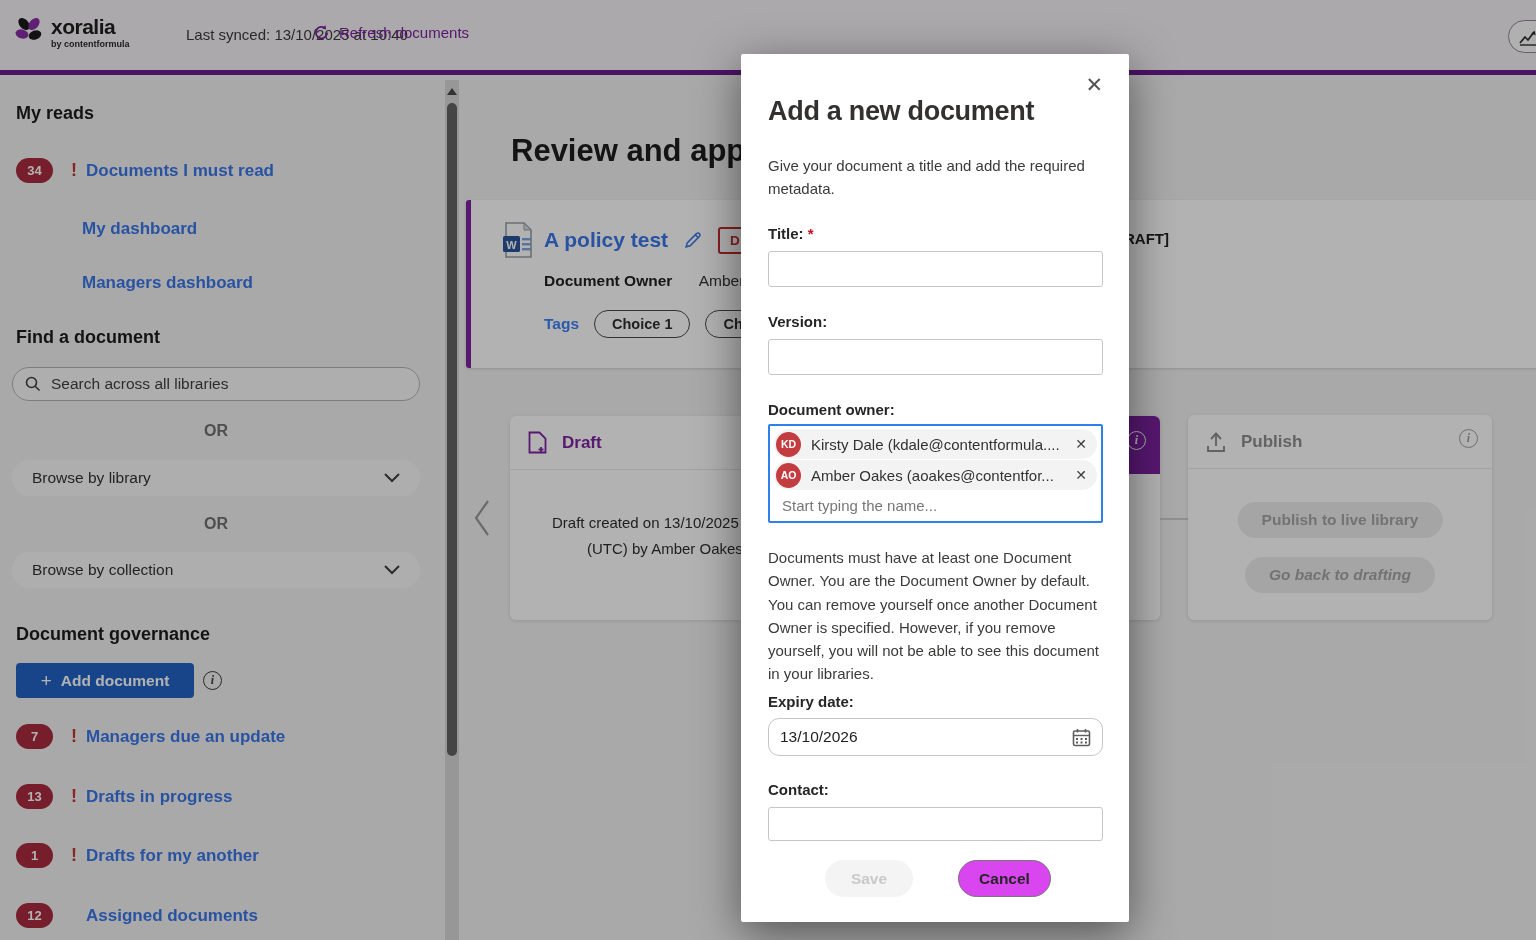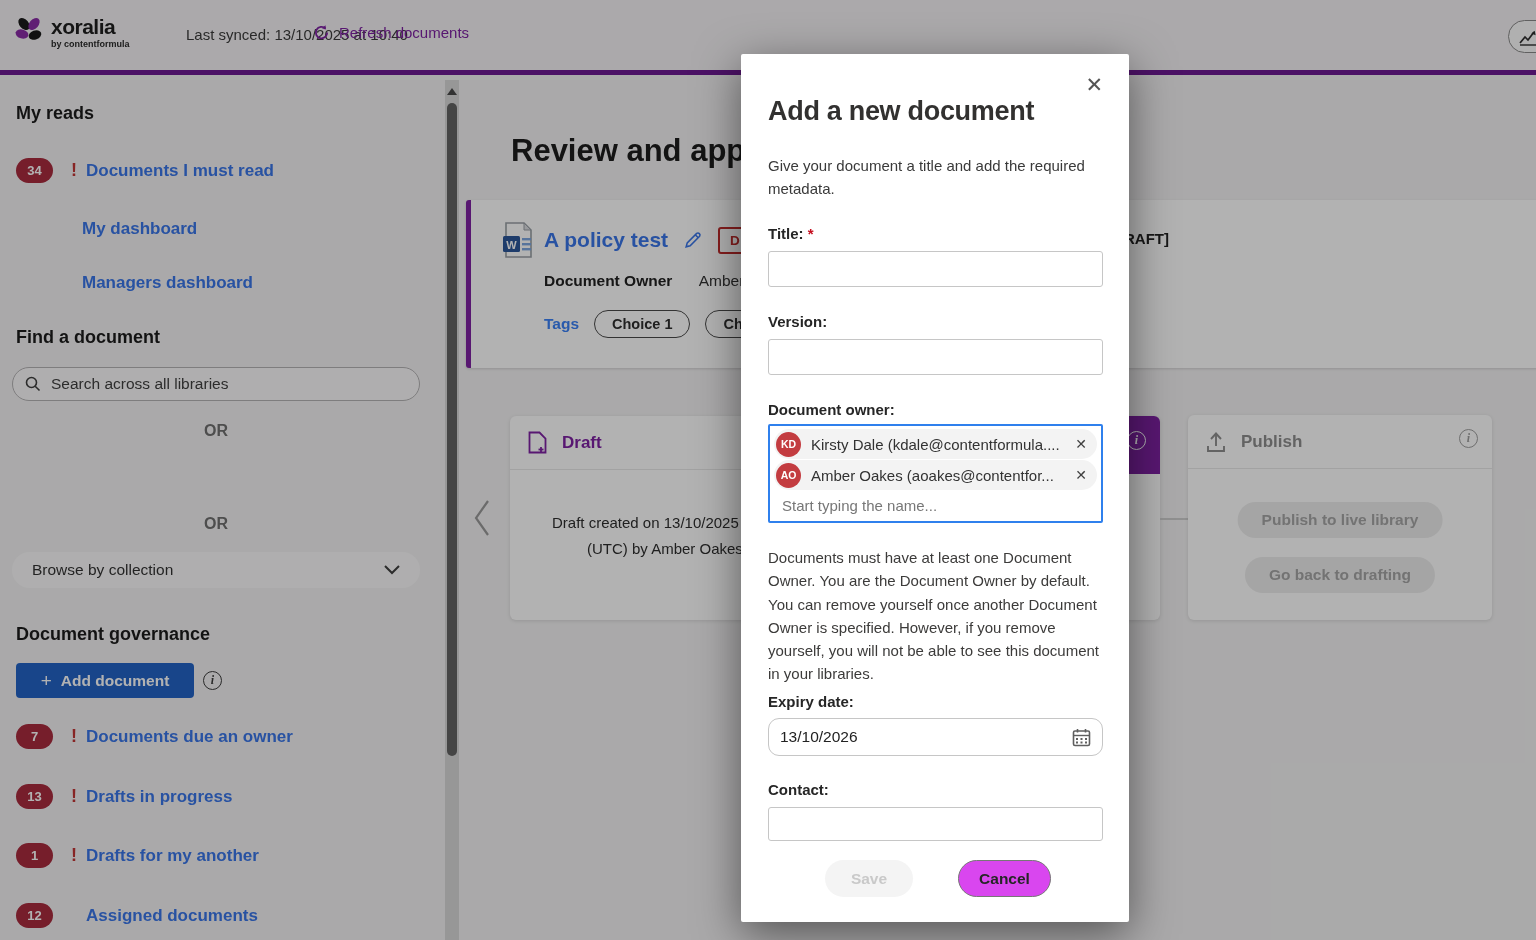--- a/index.html
+++ b/index.html
@@ -150,20 +150,26 @@
     <div class="search-box">
       <svg width="16" height="16" viewBox="0 0 16 16">
         <circle cx="6.5" cy="6.5" r="5" fill="none" stroke="#3f3f3f" stroke-width="1.6"></circle>
         <line x1="10.2" y1="10.2" x2="14.5" y2="14.5" stroke="#3f3f3f" stroke-width="1.6"></line>
       </svg>
       <input type="text" placeholder="Search across all libraries" style="">
     </div>
 
     <div class="or-text" style="top:342px;">OR</div>
 
+    <div class="sb-pill" style="top:380px;">
+      <span>Browse by library</span>
+      <svg width="16" height="10" viewBox="0 0 16 10">
+        <polyline points="1,1 8,8 15,1" fill="none" stroke="#3f3f3f" stroke-width="2"></polyline>
+      </svg>
+    </div>
 
     <div class="or-text" style="top:435px;">OR</div>
 
     <div class="sb-pill" style="top:472px;">
       <span>Browse by collection</span>
       <svg width="16" height="10" viewBox="0 0 16 10">
         <polyline points="1,1 8,8 15,1" fill="none" stroke="#3f3f3f" stroke-width="2"></polyline>
       </svg>
     </div>
 
@@ -171,21 +177,21 @@
 
     <button class="add-btn">
       <span class="plus">+</span>
       <span>Add document</span>
     </button>
     <div class="info-circle sb-info">i</div>
 
     <div class="sb-row" style="top:644px;">
       <span class="badge">7</span>
       <span class="alert-mark">!</span>
-      <span class="sb-link">Documents due an owner</span>
+      <span class="sb-link">Managers due an update</span>
     </div>
     <div class="sb-row" style="top:704px;">
       <span class="badge">13</span>
       <span class="alert-mark">!</span>
       <span class="sb-link">Drafts in progress</span>
     </div>
     <div class="sb-row" style="top:763px;">
       <span class="badge">1</span>
       <span class="alert-mark">!</span>
       <span class="sb-link">Drafts for my another</span>
@@ -263,21 +269,21 @@
       <div class="wf-header">
         <svg width="20" height="22" viewBox="0 0 20 22">
           <line x1="10" y1="3" x2="10" y2="15" stroke="#8f8f8f" stroke-width="1.9"></line>
           <polyline points="5,8 10,2.5 15,8" fill="none" stroke="#8f8f8f" stroke-width="1.9"></polyline>
           <polyline points="2,15 2,20 18,20 18,15" fill="none" stroke="#8f8f8f" stroke-width="1.9"></polyline>
         </svg>
         <span class="wf-title">Publish</span>
         <div class="info-circle">i</div>
       </div>
       <button class="wf-btn" style="top:87px;" disabled="">Publish to live library</button>
-      <button class="wf-btn" style="top:142px;" disabled="">Go back to drafting</button>
+      <button class="wf-btn" style="top:142px;font-style:italic;" disabled="">Go back to drafting</button>
     </div>
   </div>
 
   <div class="dim"></div>
 
   <div class="modal">
     <div class="modal-close">✕</div>
     <div class="modal-title">Add a new document</div>
     <div class="modal-desc">Give your document a title and add the required metadata.</div>
 

